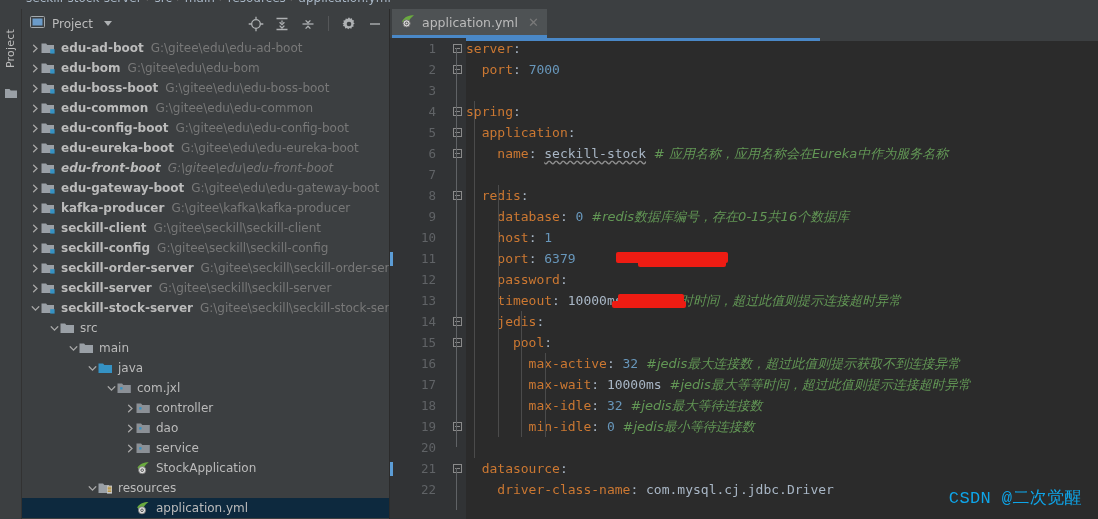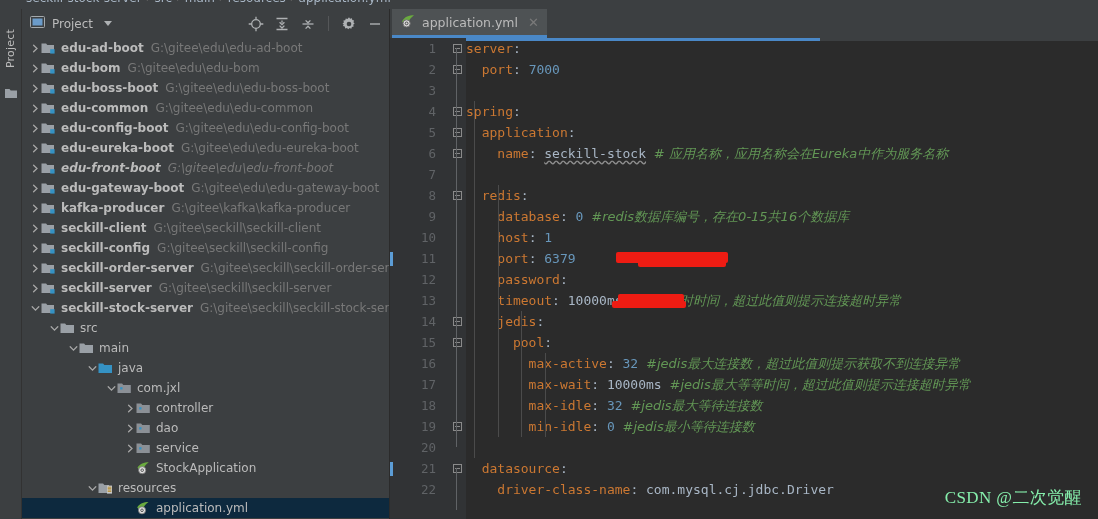--- a/index.html
+++ b/index.html
@@ -176,22 +176,22 @@
   .iguide { position: absolute; width: 1px; background: #4b4b4b; top:0; bottom:0; }
 
   
   .redact {
     position: absolute; background: #ee1c13; border-radius: 2px;
   }
 
   
   .watermark {
     position: absolute; right: 16px; bottom: 10px;
-    font-size: 17px; color: #86efac; letter-spacing: 0.4px;
-    font-family: Liberation Serif, serif;
+    font-size: 17px; color: #0ea5e9; letter-spacing: 0.4px;
+    font-family: Liberation Mono, monospace;
   }
 
   .caret-line {
     position: absolute; left: 0; width: 3px; height: 14px; background: #5c9dd6;
   }
 </style>
 </head>
 <body>
 
 <div id="app">

